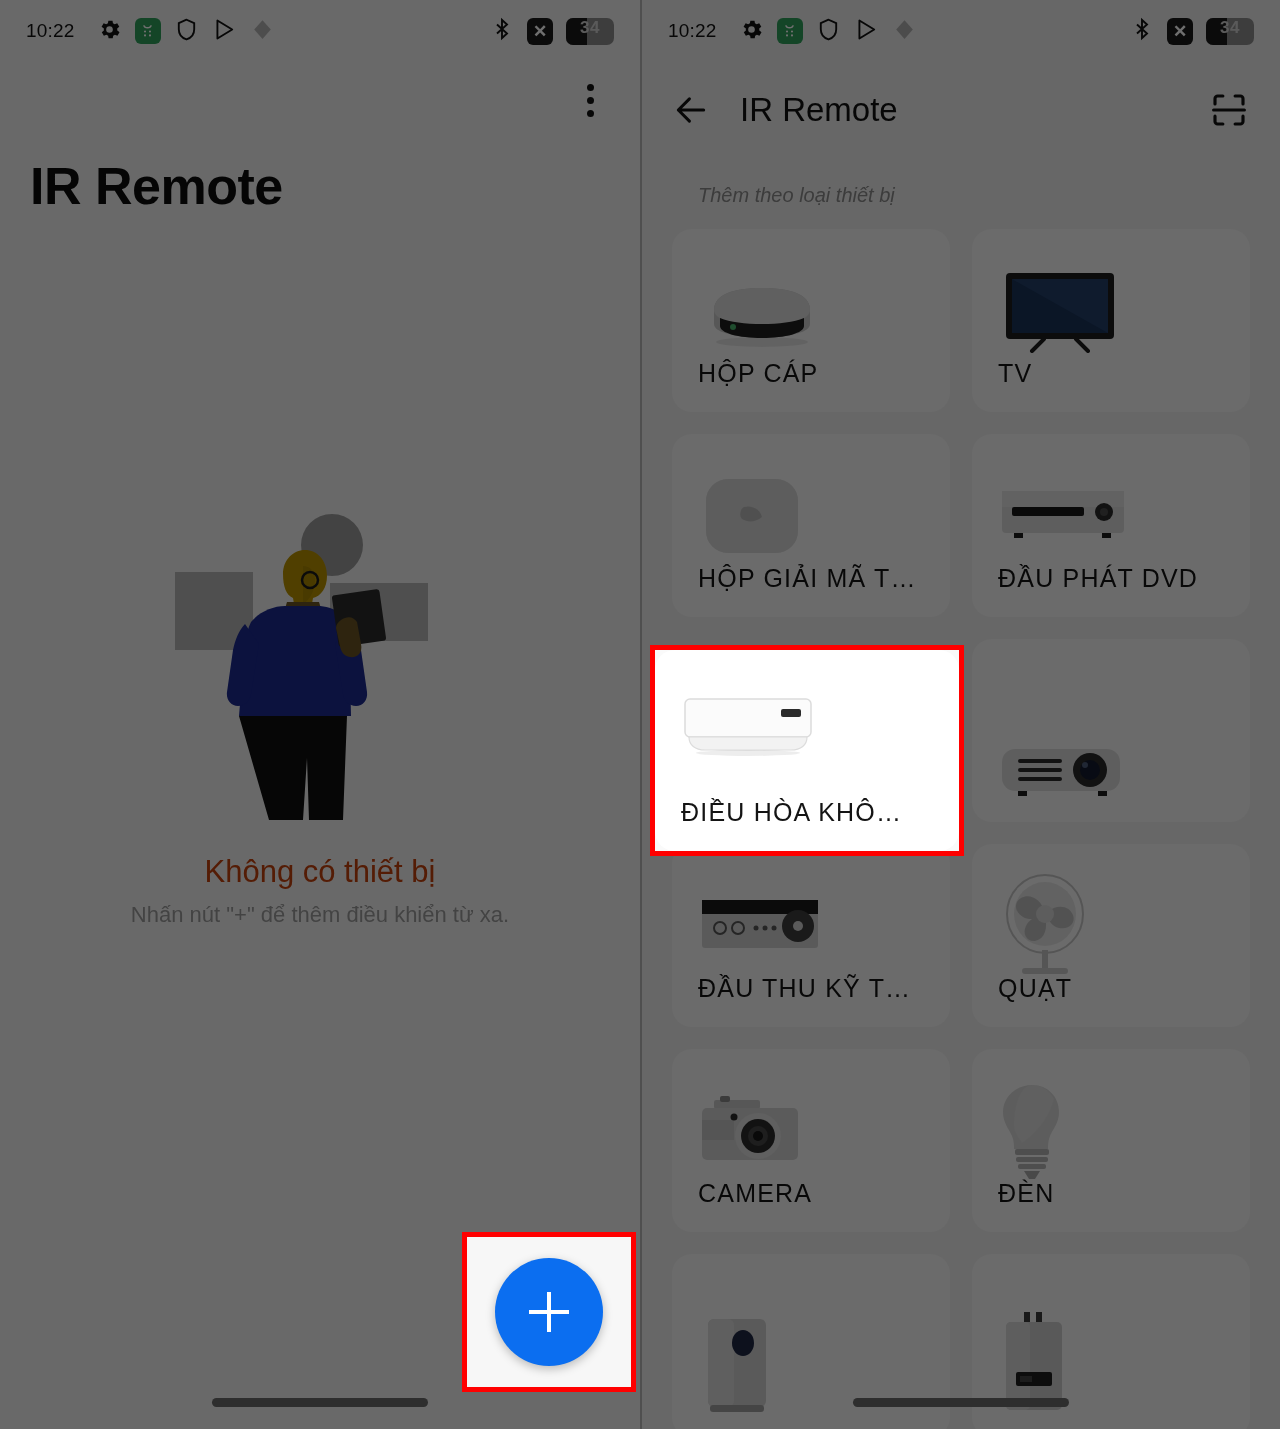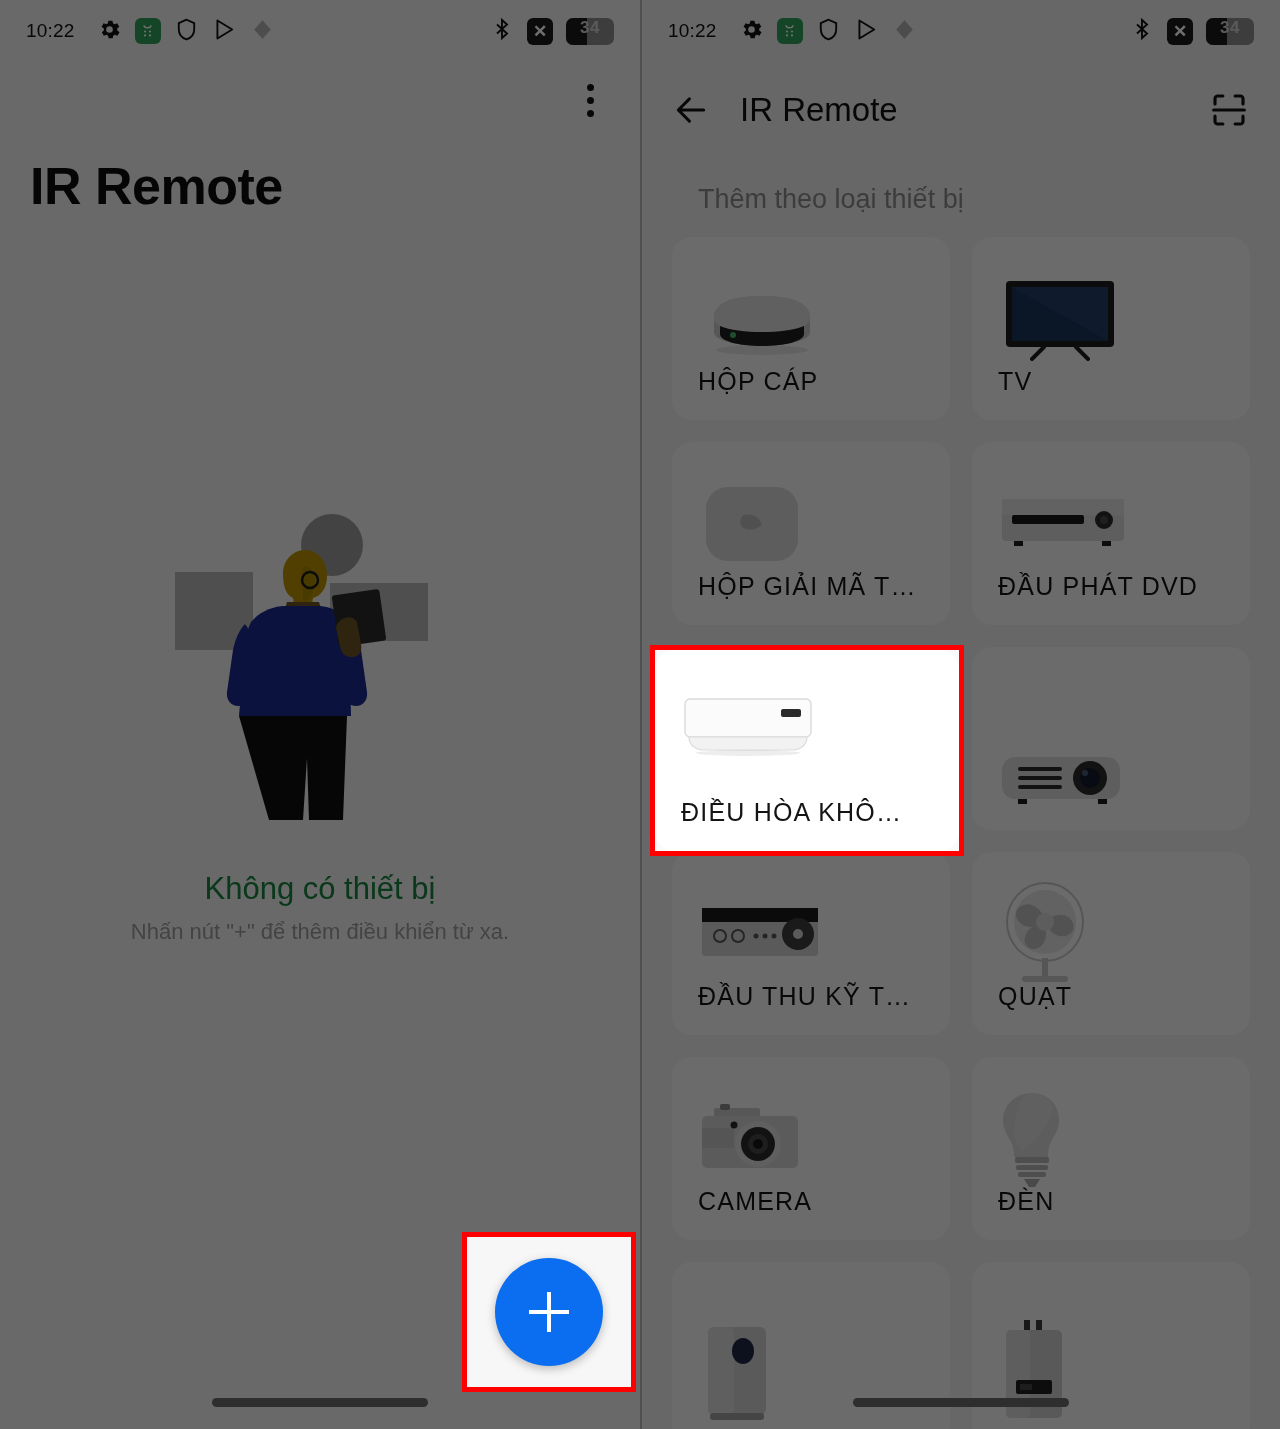--- a/index.html
+++ b/index.html
@@ -64,21 +64,21 @@
   .l-title {
     position: relative; z-index: 5;
     font-size: 52px; font-weight: 700; color: #0d0d0d;
     padding: 18px 0 0 30px; letter-spacing: -.5px;
   }
   .empty-wrap {
     position: absolute; z-index: 5; left: 0; right: 0; top: 500px;
     display: flex; flex-direction: column; align-items: center;
   }
   .illus { width: 330px; height: 330px; }
-  .empty-title { margin-top: 41px; font-size: 31px; color: #15803d; }
+  .empty-title { margin-top: 24px; font-size: 31px; color: #c2410c; }
   .empty-sub { margin-top: 12px; font-size: 22px; color: #9b9b9b; }
 
   .fab-highlight {
     position: absolute; z-index: 50; left: 462px; top: 1232px;
     width: 174px; height: 160px;
     border: 5px solid #ff0000; background: #f7f7f7;
   }
   .fab {
     position: absolute; left: 50%; top: 50%; transform: translate(-50%,-50%);
     width: 108px; height: 108px; border-radius: 50%; background: #0b6ef0;
@@ -101,21 +101,21 @@
   
   .r-appbar {
     position: relative; z-index: 5;
     height: 96px; display: flex; align-items: center; padding: 0 30px; gap: 30px;
   }
   .r-title { font-size: 33px; color: #111; font-weight: 400; }
   .r-spacer { margin-left: auto; }
   .icon-btn { cursor: pointer; display: flex; align-items: center; justify-content: center; }
   .section-label {
     position: relative; z-index: 5;
-    font-size: 27px; color: #8a8a8a; padding: 26px 12px 0 56px;
+    font-size: 20px; color: #8a8a8a; padding: 26px 12px 0 56px; font-style: italic;
   }
 
   .grid {
     position: relative; z-index: 5;
     display: grid; grid-template-columns: 1fr 1fr;
     gap: 22px 22px; padding: 22px 30px 0 30px;
   }
   .card {
     height: 183px; border-radius: 20px; background: #f6f6f6;
     padding: 20px 26px 0 26px; position: relative; cursor: pointer;

